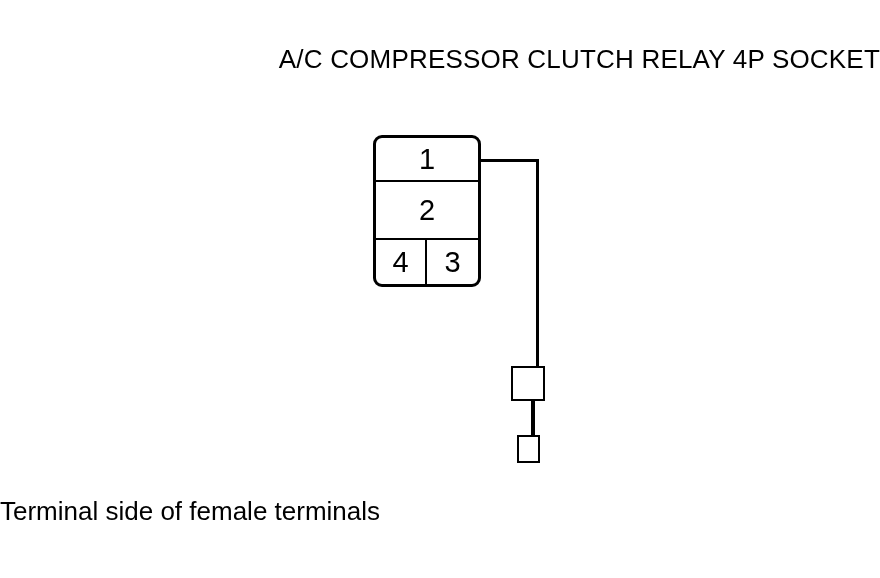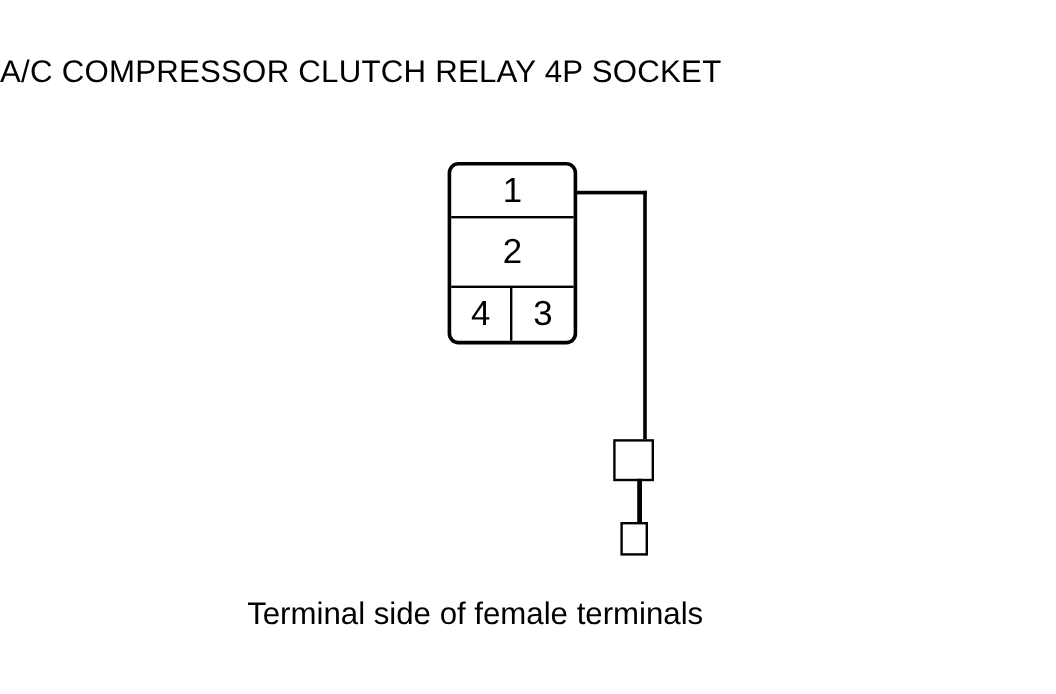--- a/index.html
+++ b/index.html
@@ -16,21 +16,21 @@
     font-family: "Liberation Sans", sans-serif;
     color: #000000;
   }
 
   
   #title {
     position: absolute;
     left: 0;
     top: 42px;
     width: 880px;
-    text-align: left;
+    text-align: right;
     font-size: 26px;
     line-height: 34px;
     letter-spacing: 0.2px;
     white-space: nowrap;
     color: #000000;
   }
 
   
   #socket {
     position: absolute;
@@ -132,21 +132,20 @@
     border: 2px solid #000000;
     background: #ffffff;
   }
 
   
   #caption {
     position: absolute;
     left: 0;
     top: 494px;
     width: 792px;
-    text-align: center;
     font-size: 26px;
     line-height: 34px;
     white-space: nowrap;
     color: #000000;
   }
 </style>
 </head>
 <body>
 
 <div id="page">

